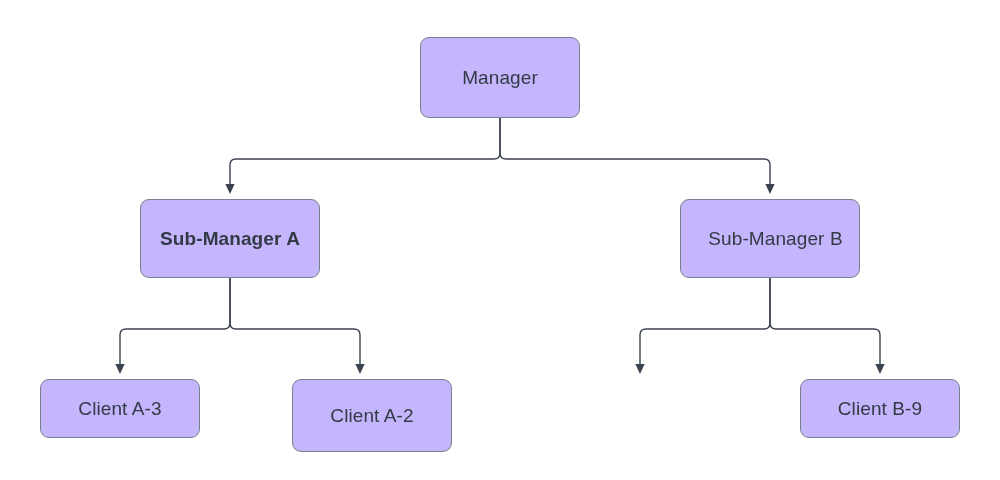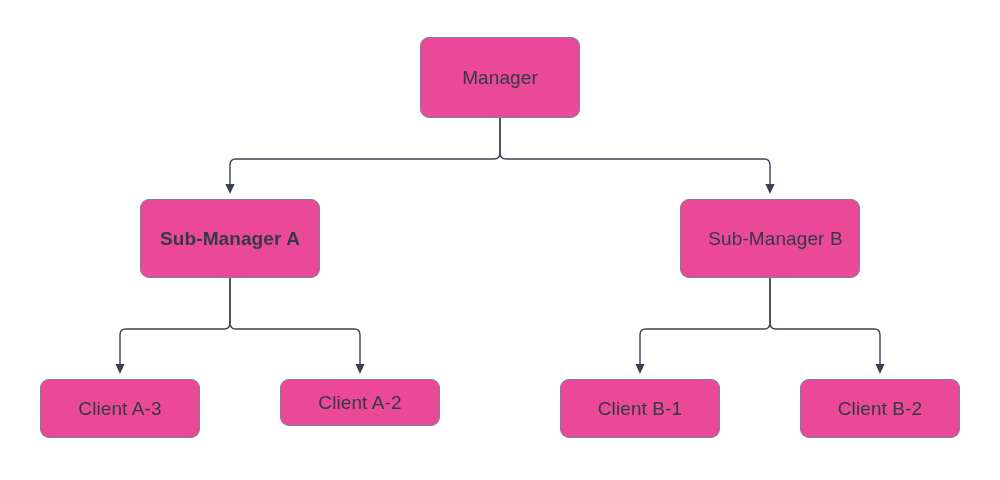--- a/index.html
+++ b/index.html
@@ -25,40 +25,40 @@
     position: absolute;
     left: 0;
     top: 0;
     width: 1000px;
     height: 480px;
     pointer-events: none;
   }
   .node {
     position: absolute;
     box-sizing: border-box;
-    background: #ec4899;
+    background: #c4b5fd;
     border: 1px solid #7a8190;
     border-radius: 9px;
     display: flex;
     align-items: center;
     justify-content: center;
     color: #323a46;
   }
   .node-label {
     font-size: 19px;
     line-height: 1;
     color: #323a46;
     white-space: nowrap;
     letter-spacing: 0.1px;
   }
   .node-root   { left: 420px; top: 37px;  width: 160px; height: 81px; }
   .node-sub-a  { left: 140px; top: 199px; width: 180px; height: 79px; font-weight: bold; }
   .node-sub-b  { left: 680px; top: 199px; width: 180px; height: 79px; padding-left: 11px; }
   .node-cl-a1  { left: 40px;  top: 379px; width: 160px; height: 59px; }
-  .node-cl-a2  { left: 280px; top: 379px; width: 160px; height: 47px; }
+  .node-cl-a2  { left: 292px; top: 379px; width: 160px; height: 73px; }
   .node-cl-b1  { left: 560px; top: 379px; width: 160px; height: 59px; }
   .node-cl-b2  { left: 800px; top: 379px; width: 160px; height: 59px; }
 </style>
 </head>
 <body>
 
 <div id="canvas-root">
 
   <svg id="edge-layer" viewBox="0 0 1000 480" width="1000" height="480" xmlns="http://www.w3.org/2000/svg">
     <defs>
@@ -93,21 +93,18 @@
   </div>
 
   <div class="node node-cl-a1">
     <span class="node-label">Client A-3</span>
   </div>
 
   <div class="node node-cl-a2">
     <span class="node-label">Client A-2</span>
   </div>
 
-  <div class="node node-cl-b1">
-    <span class="node-label">Client B-1</span>
-  </div>
 
   <div class="node node-cl-b2">
-    <span class="node-label">Client B-2</span>
+    <span class="node-label">Client B-9</span>
   </div>
 
 </div>
 
 </body></html>

